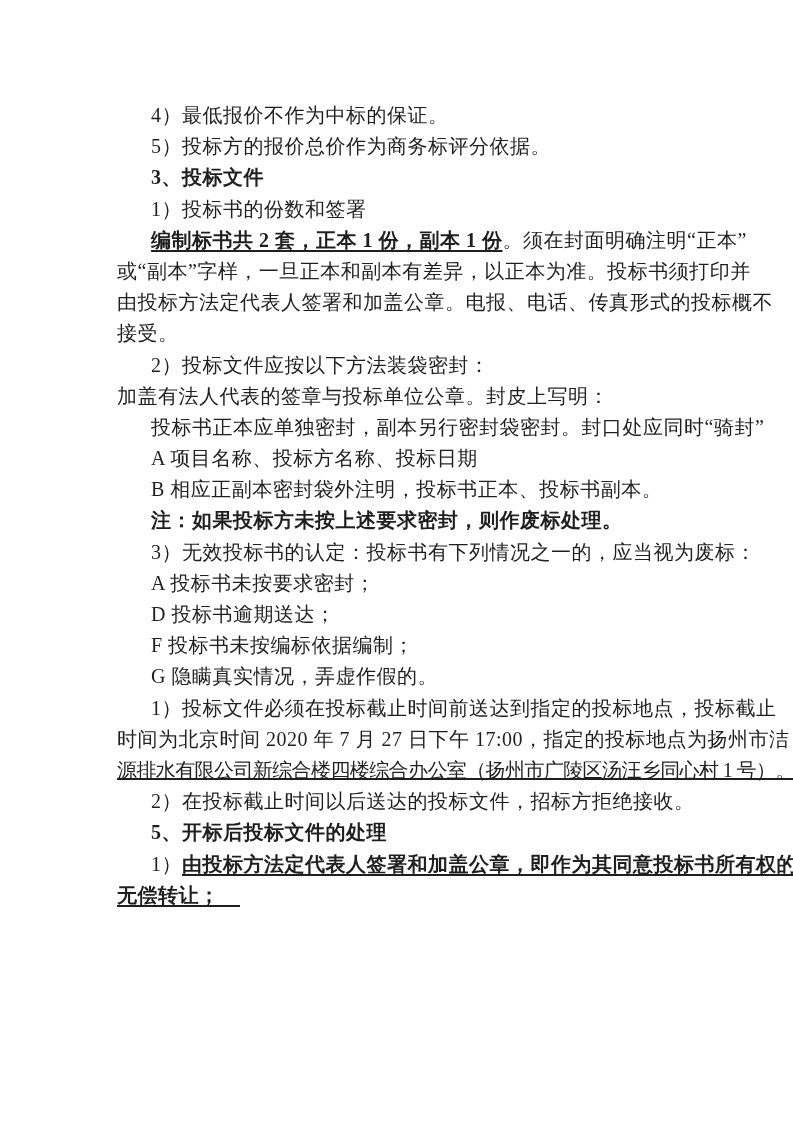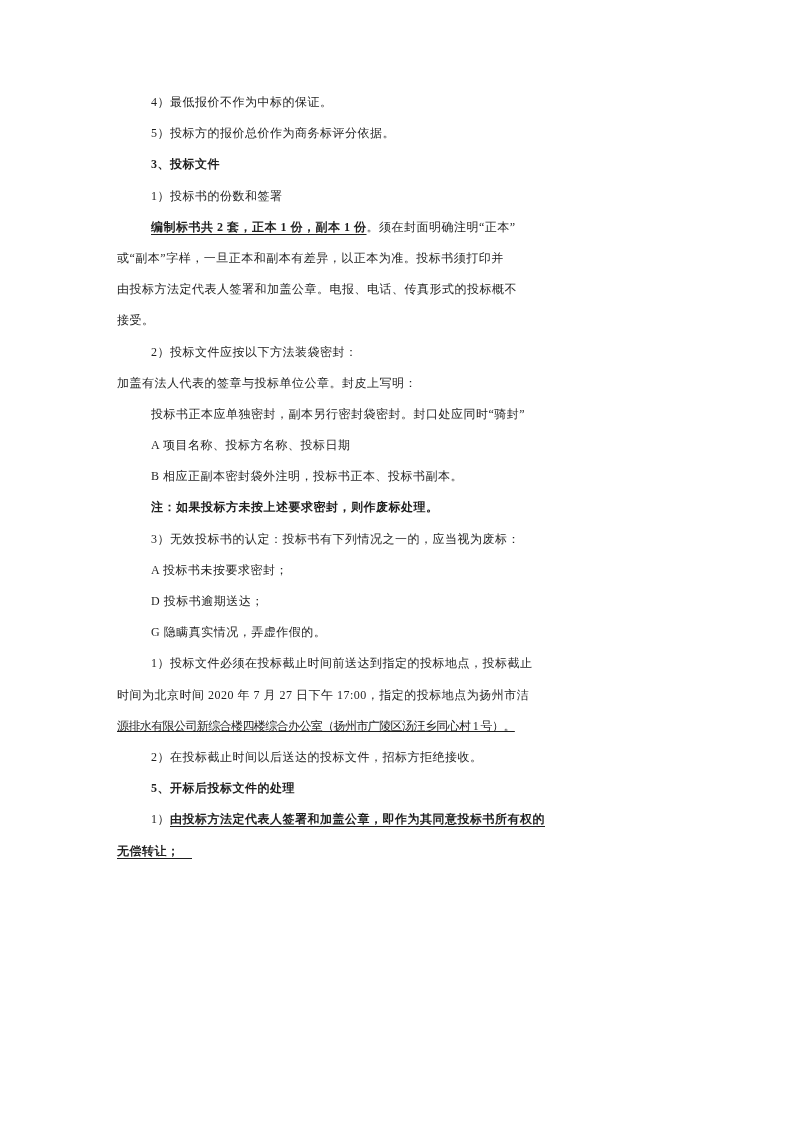--- a/index.html
+++ b/index.html
@@ -10,24 +10,24 @@
   .page {
     position: relative;
     width: 793px;
     height: 1122px;
     background: #ffffff;
     overflow: hidden;
   }
   .content {
     position: absolute;
     left: 117px;
-    top: 87px;
+    top: 100px;
     width: 560px;
     font-family: "Liberation Serif", "DejaVu Serif", serif;
-    font-size: 12px;
+    font-size: 20px;
     letter-spacing: 0.5px;
     line-height: 31.2px;
     color: #1f1f1f;
   }
   .line {
     white-space: nowrap;
     height: 31.2px;
   }
   .line.indent {
     text-indent: 34px;
@@ -59,20 +59,21 @@
       <div class="line"><span>接受。</span></div>
       <div class="line indent"><span>2）投标文件应按以下方法装袋密封：</span></div>
       <div class="line"><span>加盖有法人代表的签章与投标单位公章。封皮上写明：</span></div>
       <div class="line indent"><span>投标书正本应单独密封，副本另行密封袋密封。封口处应同时“骑封”</span></div>
       <div class="line indent"><span>A 项目名称、投标方名称、投标日期</span></div>
       <div class="line indent"><span>B 相应正副本密封袋外注明，投标书正本、投标书副本。</span></div>
       <div class="line indent"><span class="run-bold">注：如果投标方未按上述要求密封，则作废标处理。</span></div>
       <div class="line indent"><span>3）无效投标书的认定：投标书有下列情况之一的，应当视为废标：</span></div>
       <div class="line indent"><span>A 投标书未按要求密封；</span></div>
       <div class="line indent"><span>D 投标书逾期送达；</span></div>
+      <div class="line indent"><span>F 投标书未按编标依据编制；</span></div>
       <div class="line indent"><span>G 隐瞒真实情况，弄虚作假的。</span></div>
       <div class="line indent"><span>1）投标文件必须在投标截止时间前送达到指定的投标地点，投标截止</span></div>
       <div class="line"><span>时间为北京时间 2020 年 7 月 27 日下午 17:00，指定的投标地点为扬州市洁</span></div>
       <div class="line tight"><span>源排水有限公司新综合楼四楼综合办公室（扬州市广陵区汤汪乡同心村 1 号）。</span></div>
       <div class="line indent"><span>2）在投标截止时间以后送达的投标文件，招标方拒绝接收。</span></div>
       <div class="line indent"><span class="run-bold">5、开标后投标文件的处理</span></div>
       <div class="line indent"><span>1）</span><span class="run-bold run-underline">由投标方法定代表人签署和加盖公章，即作为其同意投标书所有权的</span></div>
       <div class="line"><span class="run-bold run-underline">无偿转让；　</span></div>
     </div>
 </div>

